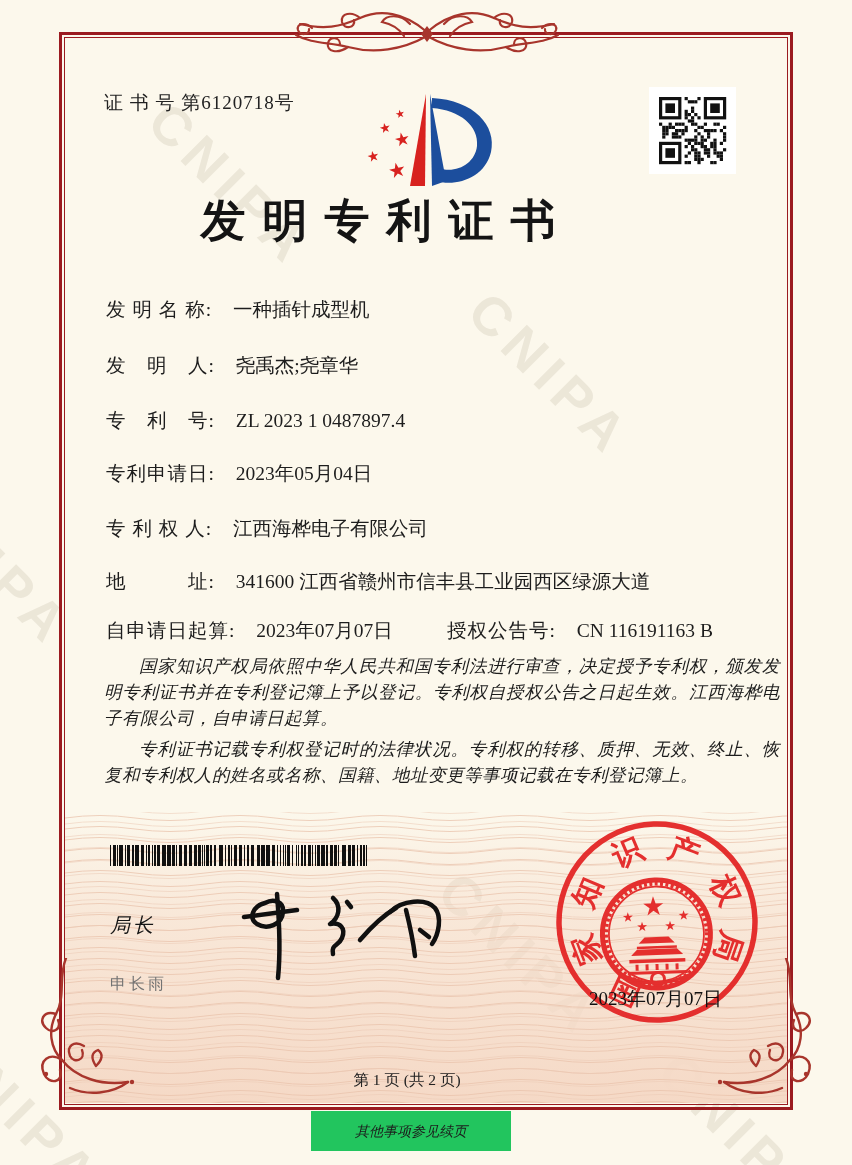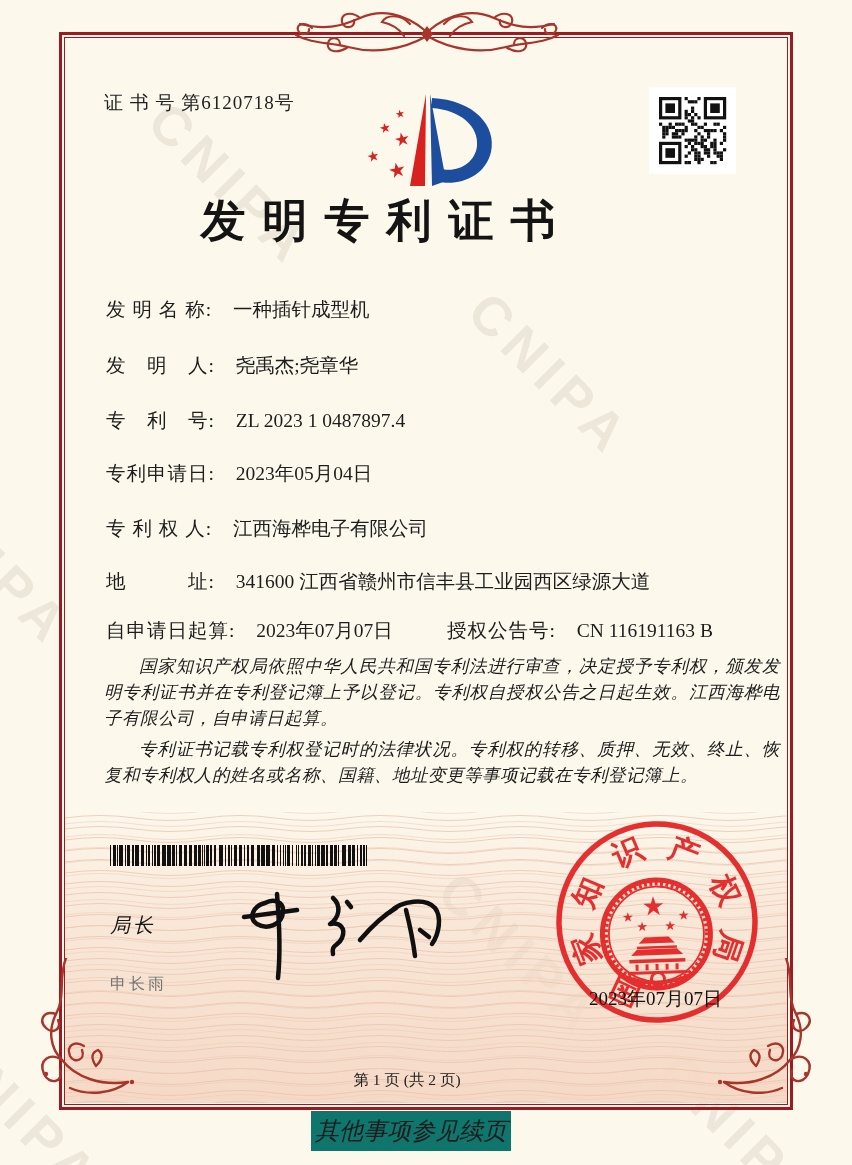--- a/index.html
+++ b/index.html
@@ -40,22 +40,22 @@
     margin:0 0 5px 0;font-size:17.5px;line-height:26px;font-style:italic;
     text-align:justify;text-indent:2em;letter-spacing:0.5px;color:#1c1c1c;
     font-family:"DejaVu Serif","Liberation Serif",serif;
   }
   .officer-title{position:absolute;left:110px;top:912px;font-family:"Liberation Sans","DejaVu Sans",sans-serif;font-size:20px;letter-spacing:3px;color:#151515;font-style:italic;}
   .officer-name{position:absolute;left:110px;top:950px;font-family:"Liberation Sans","DejaVu Sans",sans-serif;font-size:16px;letter-spacing:3px;color:#737373;margin-top:24px;}
   .seal-wrap{position:absolute;left:550px;top:815px;width:214px;height:214px;opacity:0.93;transform:rotate(-2deg);}
   .seal-date{position:absolute;left:568px;top:986px;width:175px;text-align:center;font-size:19px;color:#111;}
   .page-num{position:absolute;left:0;top:1070px;width:814px;text-align:center;font-size:15.5px;color:#222;}
   .note{
-    position:absolute;left:311px;top:1111px;width:200px;height:40px;background:#0f766e;
-    text-align:center;line-height:40px;font-size:24px;font-style:italic;color:#1c1c1c;
+    position:absolute;left:311px;top:1111px;width:200px;height:40px;background:#22c55e;
+    text-align:center;line-height:40px;font-size:14px;font-style:italic;color:#1c1c1c;
     font-family:"DejaVu Serif","Liberation Serif",serif;
   }
   .qr-box{position:absolute;left:649px;top:87px;width:87px;height:87px;background:#ffffff;}
   .orn{pointer-events:none;}
 </style>
 </head>
 <body>
 
 <div class="page abs" style="inset:0;">
 

